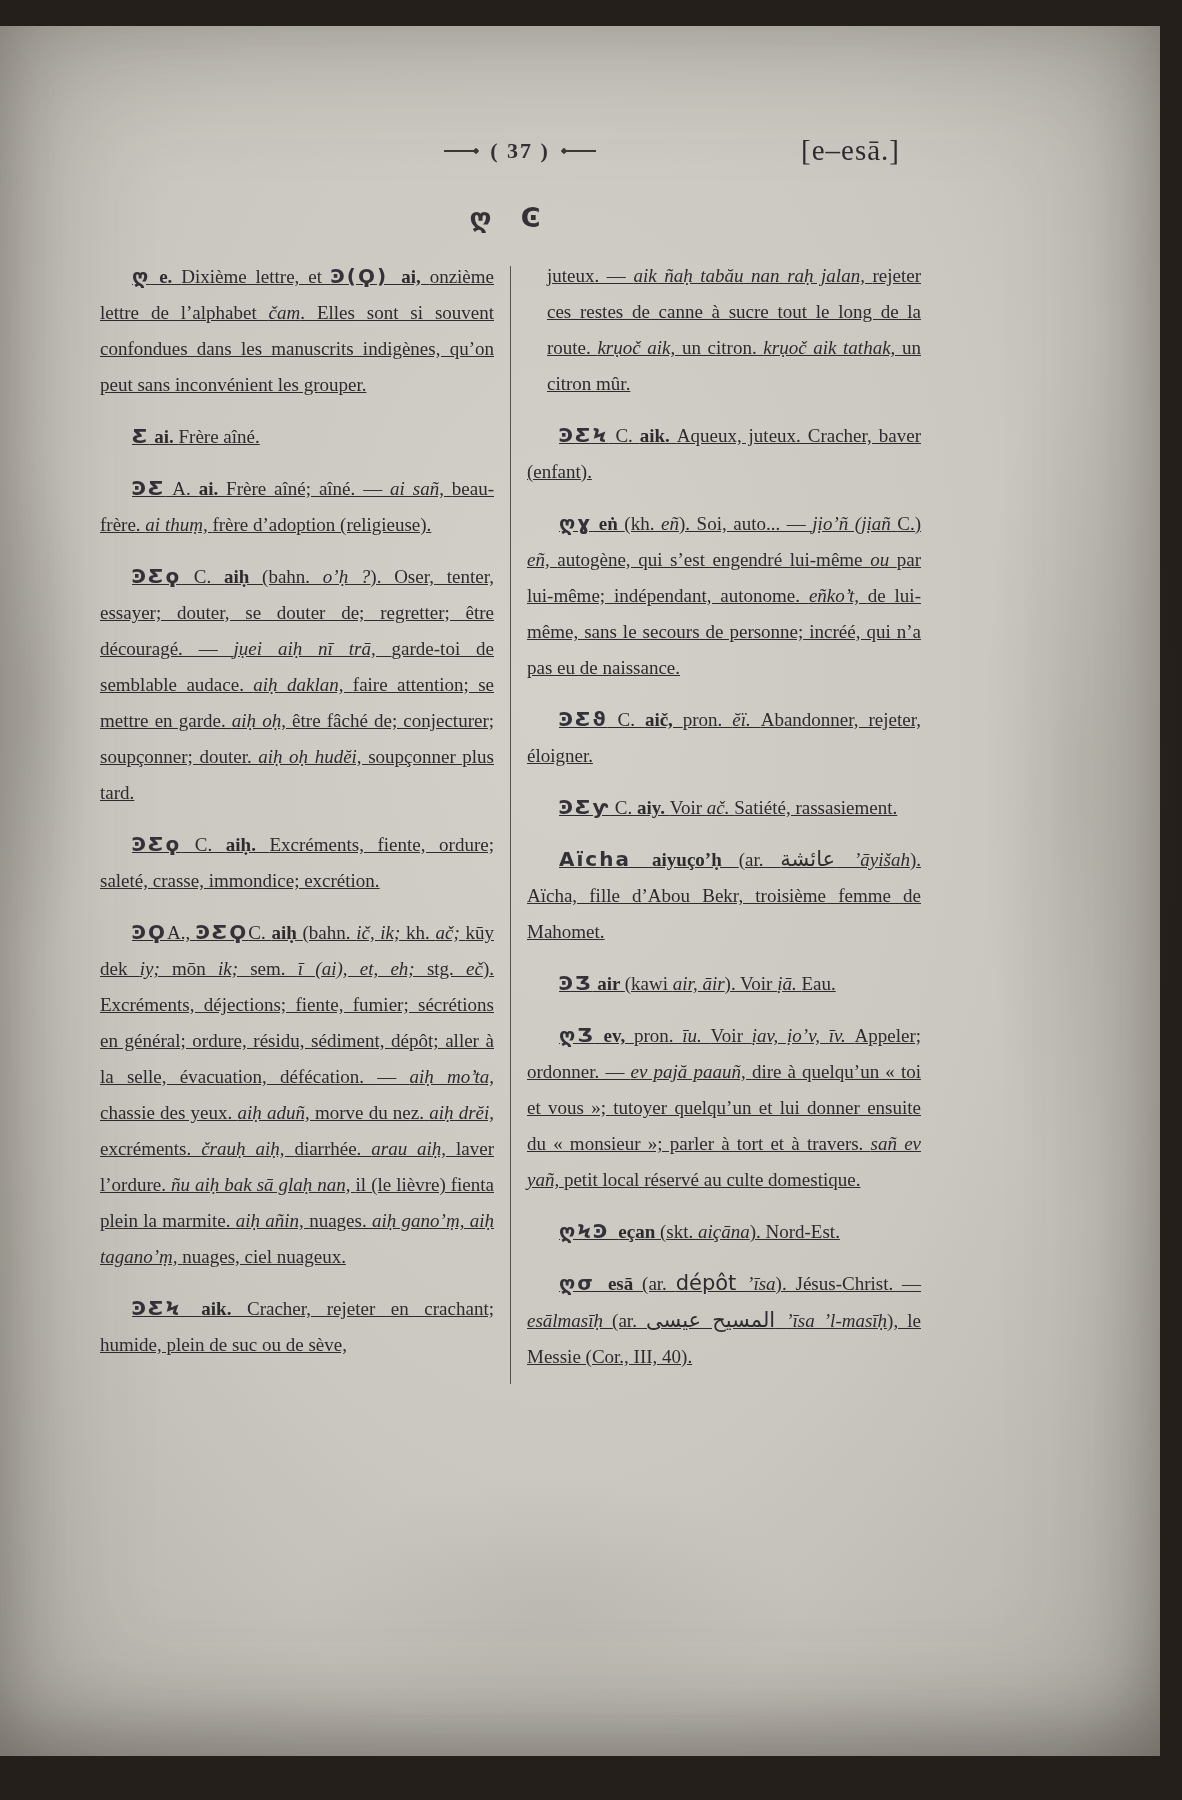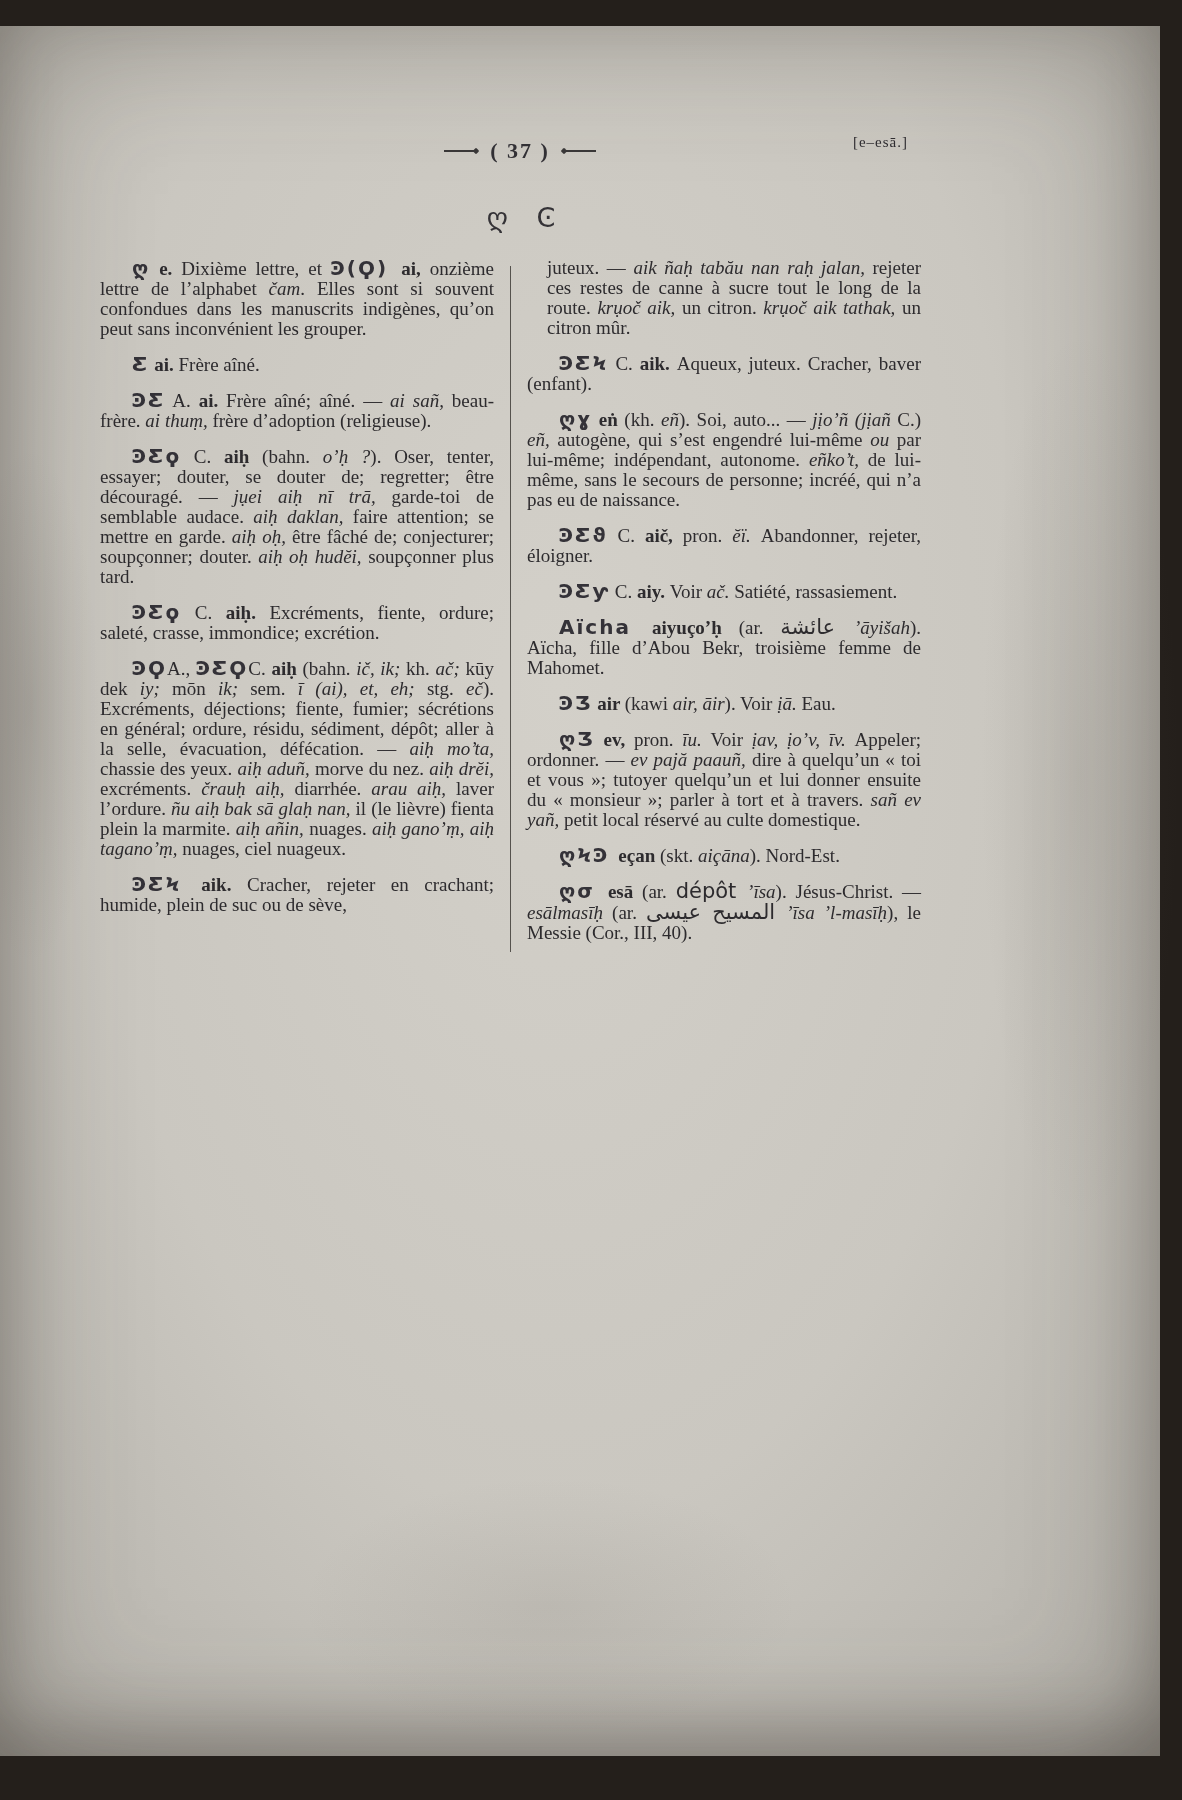--- a/index.html
+++ b/index.html
@@ -30,42 +30,43 @@
     display:flex;align-items:center;justify-content:center;
     font-size:22px;font-weight:bold;letter-spacing:2px;color:#33313;
     color:#333136;
     gap:6px;
   }
   .rule{display:inline-block;height:2px;width:34px;background:#3a3838;margin:0 6px;position:relative;}
   .rule::after{content:"";position:absolute;top:-3px;width:8px;height:8px;background:#3a3838;border-radius:2px;}
   .rule.left::after{right:-2px;transform:rotate(45deg) scale(.6);}
   .rule.right::after{left:-2px;transform:rotate(45deg) scale(.6);}
   .corner-label{
-    position:absolute;right:252px;top:-4px;
-    font-size:15px;color:#2f2d31;letter-spacing:1px;
+    position:absolute;right:260px;top:-4px;
+    font-size:29px;color:#2f2d31;letter-spacing:1px;
   }
   .ornament-center{
-    position:absolute;top:176px;left:16px;width:1020px;text-align:center;
-    font-family:"DejaVu Sans", sans-serif;font-size:27px;font-weight:normal;
+    position:absolute;top:176px;left:0;width:1020px;text-align:center;
+    font-family:"DejaVu Sans", sans-serif;font-size:27px;font-weight:bold;
     color:#343236;letter-spacing:10px;
   }
 
   .columns{
     position:absolute;left:100px;top:232px;width:822px;
     display:flex;align-items:stretch;
   }
   .col{width:394px;}
   .divider{width:1px;background:#55524d;margin:8px 16px 6px 16px;}
 
   .entry{
     margin:0 0 15px 0;
     text-indent:32px;
     text-align:justify;
-    font-size:19px;line-height:20px;
+    font-size:19px;line-height:36px;
     color:#2d2b2e;
+    text-decoration:underline;
   }
   .entry.cont{text-indent:0;margin-left:20px;}
   .b{font-weight:bold;}
   .i{font-style:italic;}
   .g{
     font-family:"DejaVu Sans", sans-serif;
     font-weight:bold;font-style:normal;
     font-size:20px;letter-spacing:2px;color:#343238;
   }
   .ar{

